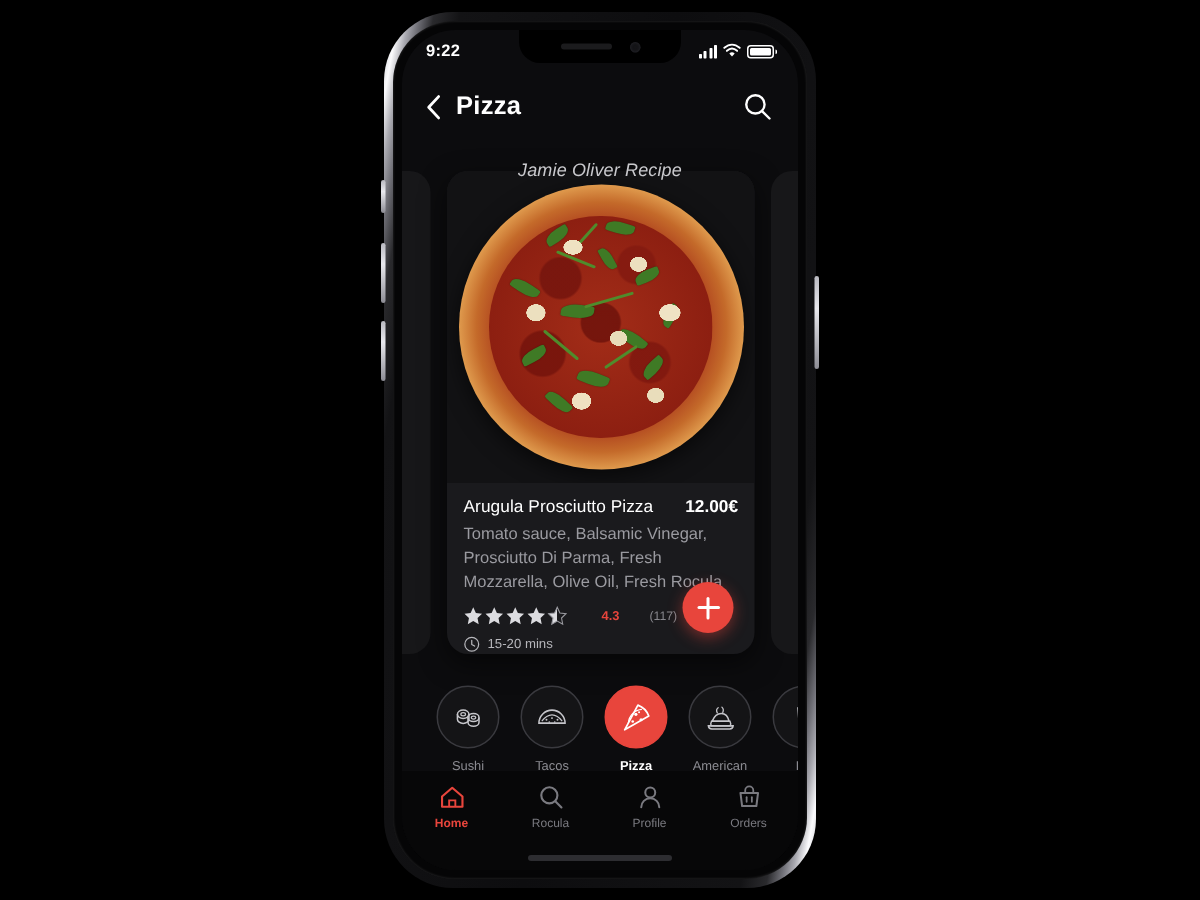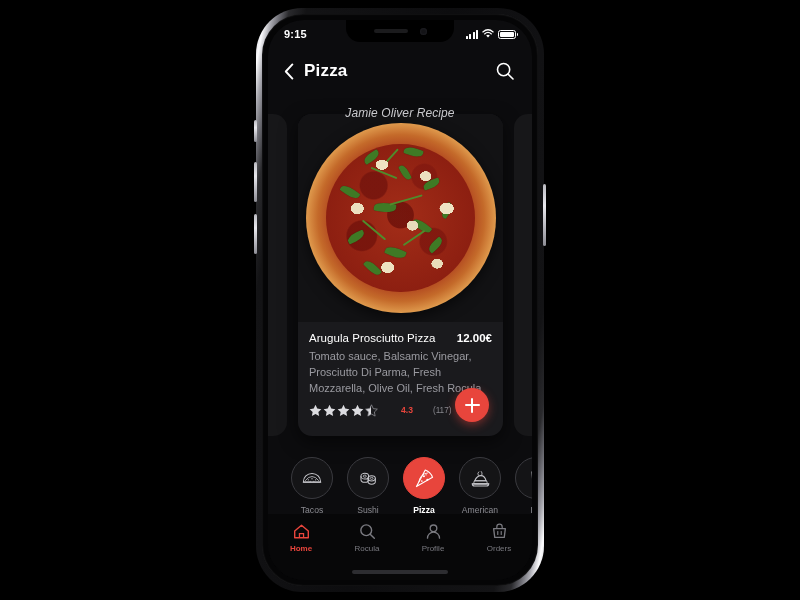--- a/index.html
+++ b/index.html
@@ -473,21 +473,21 @@
     <div id="bezel"></div>
 
     <div id="screen">
 
       <div id="notch">
         <div id="speaker"></div>
         <div id="frontcam"></div>
       </div>
 
       <div id="statusbar">
-        <div id="clock">9:15</div>
+        <div id="clock">9:22</div>
         <div id="status-icons">
           <div class="bars">
             <i></i>
               <i></i>
               <i></i>
               <i></i>
           </div>
           <svg width="12" height="10" viewBox="0 0 12 10">
             <path d="M6 8.6 L4.2 6.6 Q6 5.1 7.8 6.6 Z" fill="#fff"></path>
             <path d="M2.6 4.9 Q6 1.9 9.4 4.9" stroke="#fff" stroke-width="1.3" fill="none" stroke-linecap="round"></path>
@@ -576,63 +576,70 @@
                       <stop offset="50%" stop-color="transparent"></stop>
                     </linearGradient>
                   </defs>
                   <path d="M10 1.2 L12.7 7.1 L19 7.9 L14.4 12.3 L15.6 18.6 L10 15.5 L4.4 18.6 L5.6 12.3 L1 7.9 L7.3 7.1 Z" fill="url(#halfgrad)" stroke="#9a9aa0" stroke-width="1.1"></path>
                 </svg>
               </div>
               <div class="rating-value">4.3</div>
               <div class="rating-count">(117)</div>
             </div>
 
+            <div class="time-row">
+              <svg width="11" height="11" viewBox="0 0 20 20">
+                <circle cx="10" cy="10" r="8.4" stroke="#b6b6bb" stroke-width="1.5" fill="none"></circle>
+                <path d="M10 5.2 L10 10.2 L13.4 12.2" stroke="#b6b6bb" stroke-width="1.5" fill="none" stroke-linecap="round" stroke-linejoin="round"></path>
+              </svg>
+              <div class="time-text">15-20 mins</div>
+            </div>
           </div>
 
           <div id="fab">
             <span class="plus-v"></span>
             <span class="plus-h"></span>
           </div>
         </div>
 
         <div class="card peek-right"></div>
       </div>
 
       <div id="categories">
+
+        <div class="cat">
+          <div class="cat-circle">
+            <svg width="22" height="22" viewBox="0 0 24 24">
+              <ellipse cx="8.5" cy="10" rx="4.2" ry="3.1" stroke="#c5c5ca" stroke-width="1.1" fill="none"></ellipse>
+              <path d="M4.3 10 v3.6 a4.2 3.1 0 0 0 8.4 0 V10" stroke="#c5c5ca" stroke-width="1.1" fill="none"></path>
+              <ellipse cx="16" cy="12.4" rx="4" ry="2.9" stroke="#c5c5ca" stroke-width="1.1" fill="none"></ellipse>
+              <path d="M12 12.4 v3.4 a4 2.9 0 0 0 8 0 v-3.4" stroke="#c5c5ca" stroke-width="1.1" fill="none"></path>
+              <ellipse cx="8.5" cy="10" rx="1.7" ry="1.2" stroke="#c5c5ca" stroke-width="0.9" fill="none"></ellipse>
+              <ellipse cx="16" cy="12.4" rx="1.6" ry="1.1" stroke="#c5c5ca" stroke-width="0.9" fill="none"></ellipse>
+            </svg>
+          </div>
+          <div class="cat-label">Sushi</div>
+        </div>
 
         <div class="cat">
           <div class="cat-circle">
             <svg width="22" height="22" viewBox="0 0 24 24">
               <path d="M2.5 16.5 a9.5 9.5 0 0 1 19 0 Z" stroke="#c5c5ca" stroke-width="1.1" fill="none"></path>
               <path d="M4.6 15 q3.4 -4.6 7.4 -4.6 t7.4 4.6" stroke="#c5c5ca" stroke-width="0.9" fill="none"></path>
               <circle cx="8" cy="14" r="0.7" fill="#c5c5ca"></circle>
               <circle cx="12" cy="12.8" r="0.7" fill="#c5c5ca"></circle>
               <circle cx="16" cy="14" r="0.7" fill="#c5c5ca"></circle>
               <circle cx="10" cy="15.6" r="0.6" fill="#c5c5ca"></circle>
               <circle cx="14" cy="15.6" r="0.6" fill="#c5c5ca"></circle>
               <line x1="2.5" y1="16.5" x2="21.5" y2="16.5" stroke="#c5c5ca" stroke-width="1.1"></line>
             </svg>
           </div>
           <div class="cat-label">Tacos</div>
         </div>
 
-        <div class="cat">
-          <div class="cat-circle">
-            <svg width="22" height="22" viewBox="0 0 24 24">
-              <ellipse cx="8.5" cy="10" rx="4.2" ry="3.1" stroke="#c5c5ca" stroke-width="1.1" fill="none"></ellipse>
-              <path d="M4.3 10 v3.6 a4.2 3.1 0 0 0 8.4 0 V10" stroke="#c5c5ca" stroke-width="1.1" fill="none"></path>
-              <ellipse cx="16" cy="12.4" rx="4" ry="2.9" stroke="#c5c5ca" stroke-width="1.1" fill="none"></ellipse>
-              <path d="M12 12.4 v3.4 a4 2.9 0 0 0 8 0 v-3.4" stroke="#c5c5ca" stroke-width="1.1" fill="none"></path>
-              <ellipse cx="8.5" cy="10" rx="1.7" ry="1.2" stroke="#c5c5ca" stroke-width="0.9" fill="none"></ellipse>
-              <ellipse cx="16" cy="12.4" rx="1.6" ry="1.1" stroke="#c5c5ca" stroke-width="0.9" fill="none"></ellipse>
-            </svg>
-          </div>
-          <div class="cat-label">Sushi</div>
-        </div>
-
         <div class="cat active">
           <div class="cat-circle">
             <svg width="23" height="23" viewBox="0 0 24 24">
               <path d="M3.6 20.4 L12.8 3.2 a13 13 0 0 1 7.6 7.6 Z" stroke="#fff" stroke-width="1.2" fill="none" stroke-linejoin="round"></path>
               <path d="M6.2 15.6 a10 10 0 0 1 9.4 -9.4" stroke="#fff" stroke-width="0.9" fill="none"></path>
               <circle cx="11.4" cy="9.6" r="1.1" fill="#fff"></circle>
               <circle cx="15" cy="13.4" r="1.1" fill="#fff"></circle>
               <circle cx="9.2" cy="14.6" r="0.9" fill="#fff"></circle>
               <circle cx="13.6" cy="8.2" r="0.7" fill="#fff"></circle>
             </svg>

